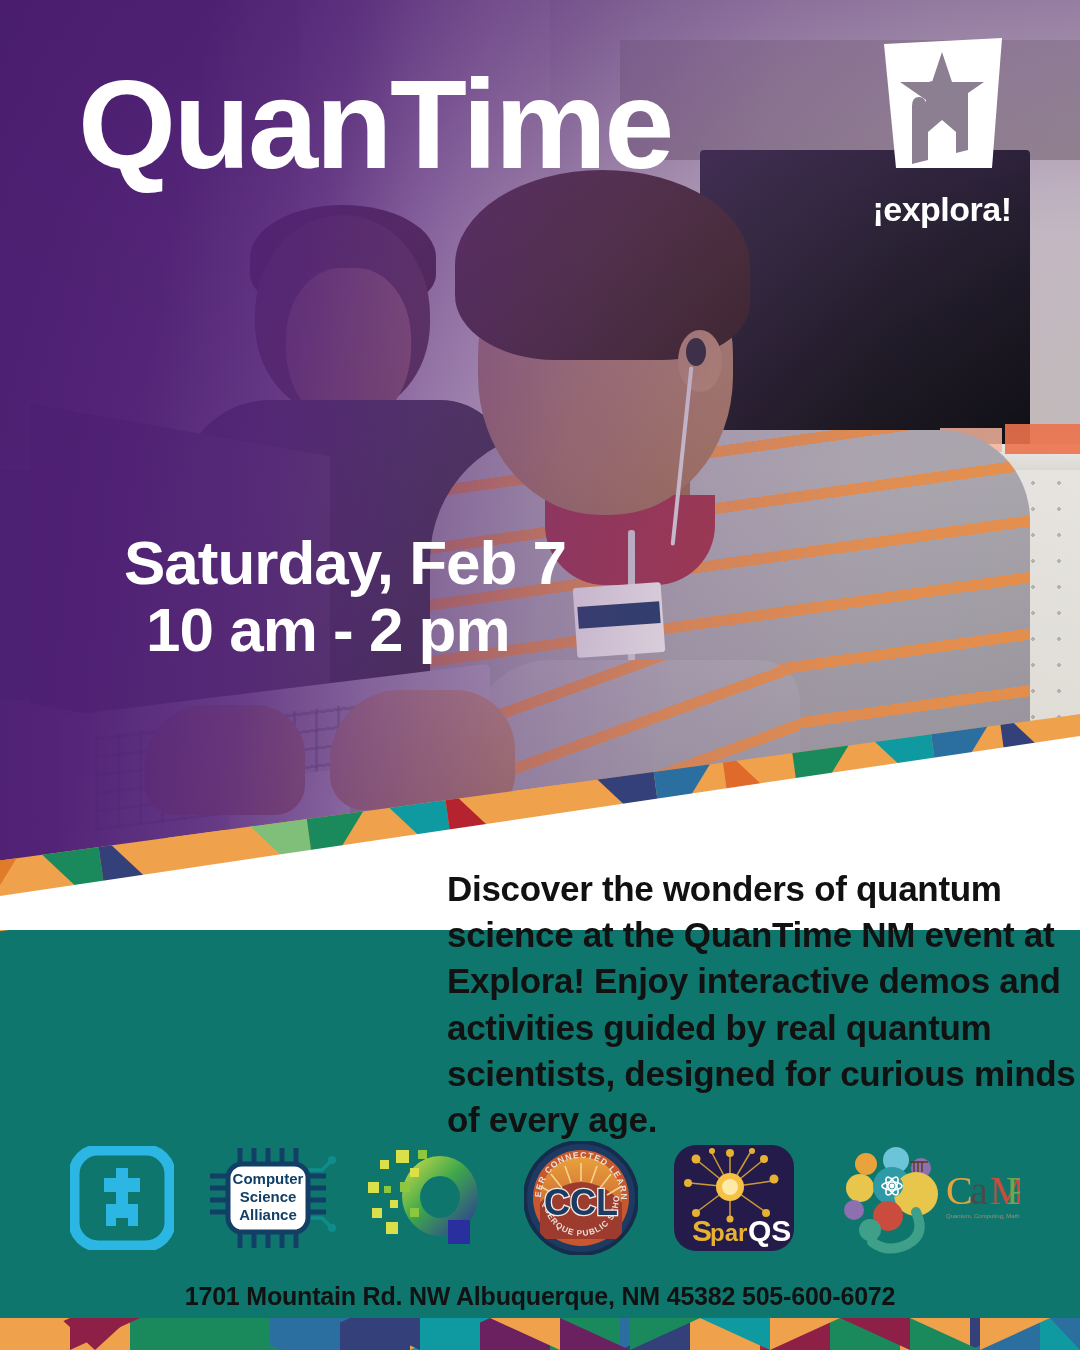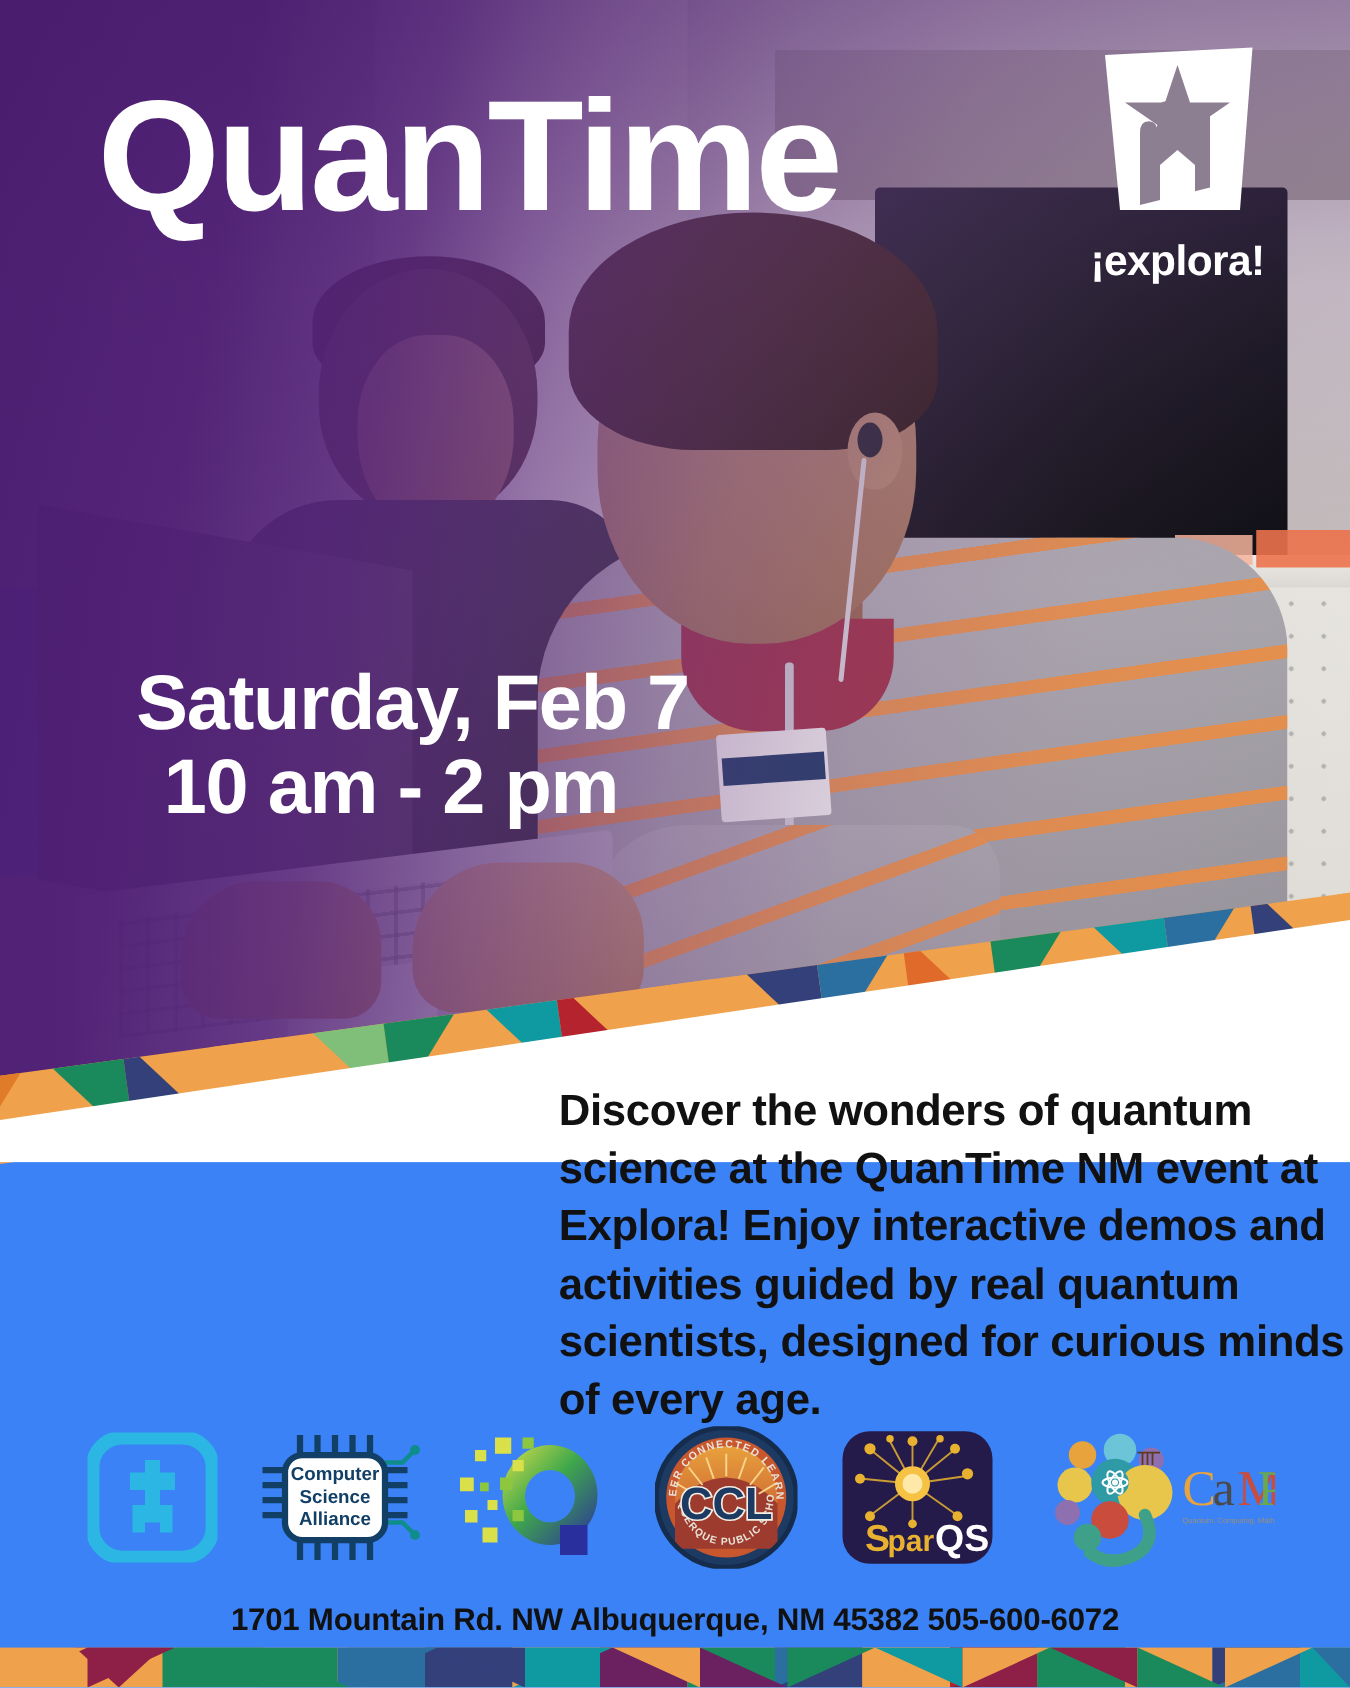--- a/index.html
+++ b/index.html
@@ -3,21 +3,21 @@
 <meta charset="utf-8">
 <style>
   * { margin:0; padding:0; box-sizing:border-box; }
   html,body { width:1080px; height:1350px; }
   body {
     font-family:"Liberation Sans", sans-serif;
     background:#ffffff;
     overflow:hidden;
     position:relative;
   }
-  .poster { position:absolute; inset:0; width:1080px; height:1350px; overflow:hidden; background:#3b82f6; }
+  .poster { position:absolute; inset:0; width:1080px; height:1350px; overflow:hidden; background:#0f766e; }
 
   
   .hero { position:absolute; left:0; top:0; width:1080px; height:900px; overflow:hidden; }
   .photo { position:absolute; inset:0; }
 
   
   .bg-wall {
     position:absolute; left:0; top:0; width:1080px; height:470px;
     background:linear-gradient(180deg,#cfc7c9 0%,#d8d2d2 40%,#c2bab9 100%);
   }
@@ -218,21 +218,21 @@
   .chevron-band svg { display:block; }
 
   
   .title {
     position:absolute; left:78px; top:62px; z-index:8;
     color:#ffffff;
     font-size:126px; line-height:1.0;
     font-weight:bold; letter-spacing:-2.5px;
   }
   .datetime {
-    position:absolute; left:109px; top:530px; z-index:8;
+    position:absolute; left:124px; top:530px; z-index:8;
     color:#ffffff; font-weight:bold;
     font-size:62px; line-height:1.08; letter-spacing:-1px;
   }
   .datetime .l2 { display:block; margin-left:22px; }
 
   
   .explora {
     position:absolute; left:862px; top:36px; width:160px; z-index:8;
   }
   .explora-mark { width:140px; height:150px; margin:0 auto; display:block; }

